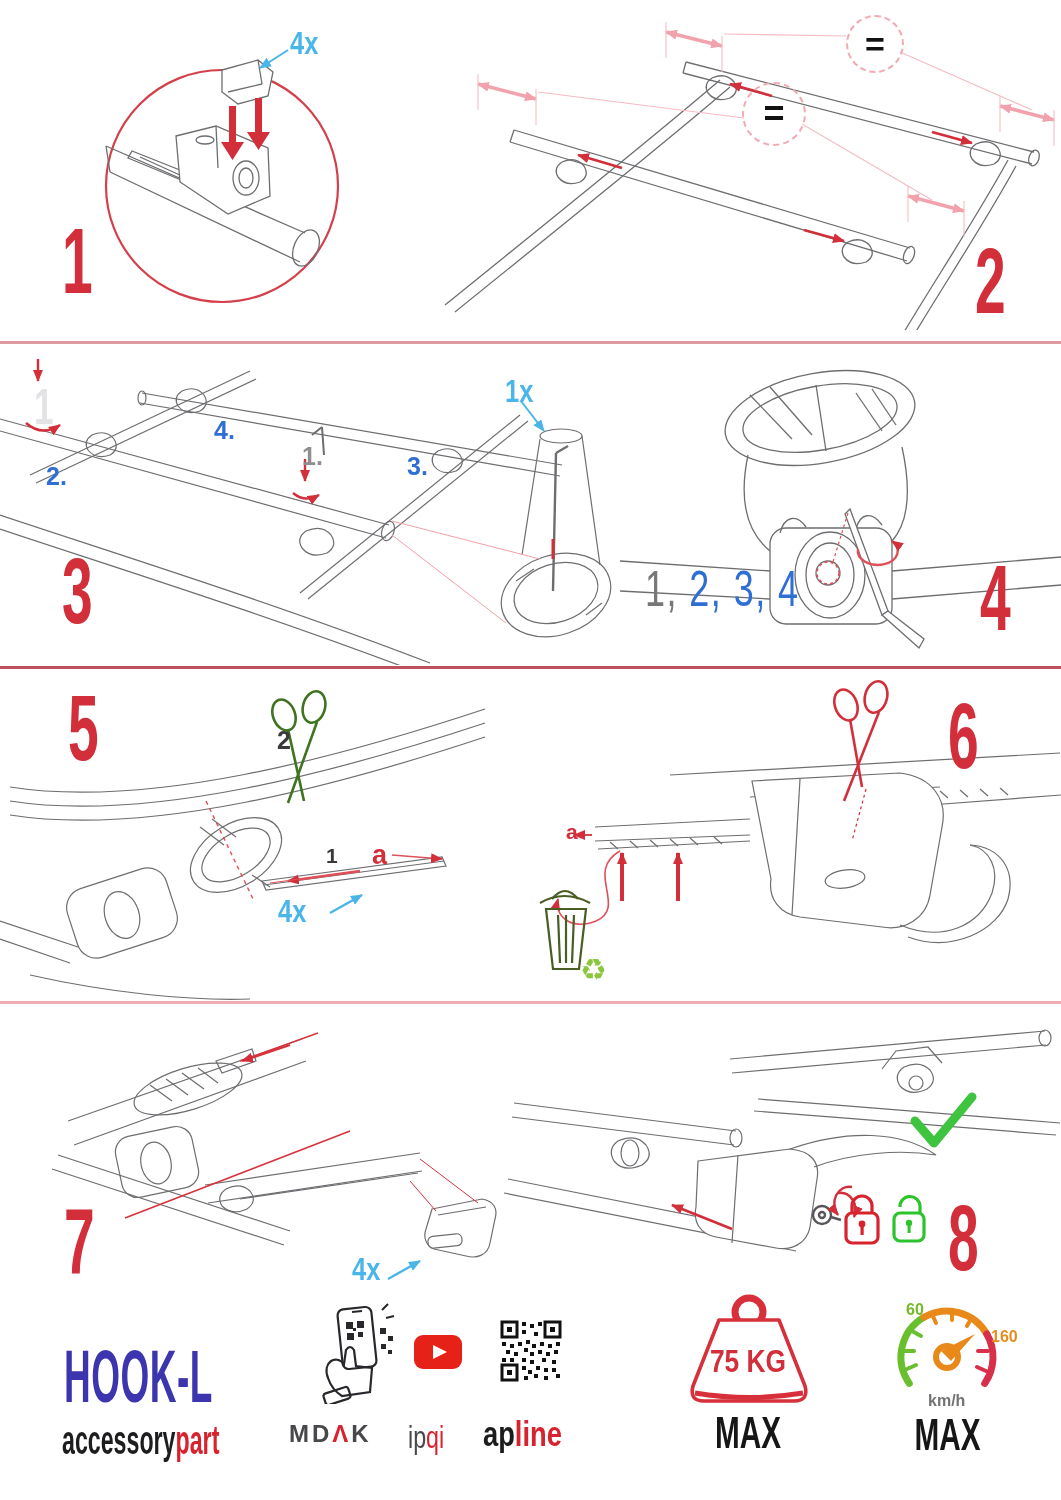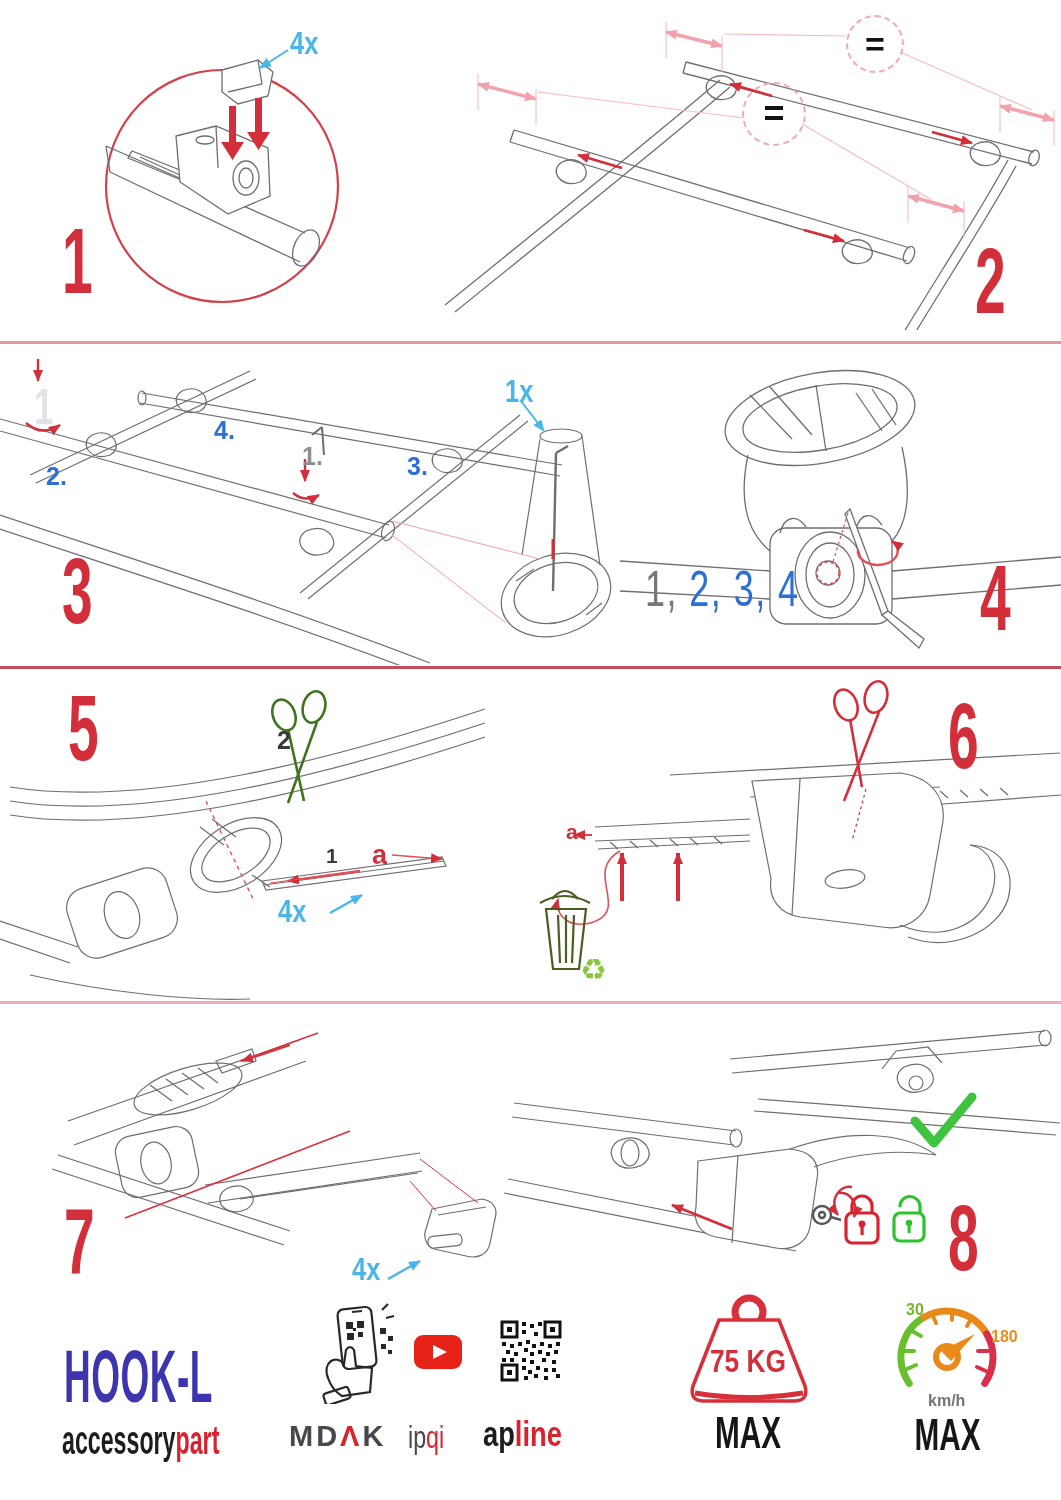--- a/index.html
+++ b/index.html
@@ -18,21 +18,21 @@
   .ghost-num{font-weight:bold;font-size:50px;color:#e3e3e6;transform:scaleX(0.7);transform-origin:0 0;}
   .eq-circle{border:2px dashed #f2aab2;border-radius:50%;display:flex;align-items:center;
              justify-content:center;font-weight:bold;color:#121212;background:transparent;}
   .seq{font-size:50px;letter-spacing:2px;transform:scaleX(0.72);transform-origin:0 0;white-space:nowrap;}
   .seq .g{color:#77777a;} .seq .b{color:#2f6fd4;}
   .divider{position:absolute;left:0;width:1061px;}
   .product{font-weight:bold;font-size:74px;line-height:1;color:#3c35ae;letter-spacing:1px;
            transform:scaleX(0.50);transform-origin:0 0;white-space:nowrap;}
   .brandline{font-weight:bold;font-size:40px;line-height:1;transform:scaleX(0.58);transform-origin:0 0;white-space:nowrap;}
   .brandline .black{color:#1d1d1f;} .brandline .red{color:#d8232f;}
-  .mdak{font-weight:bold;font-size:29px;color:#47474c;letter-spacing:3px;white-space:nowrap;text-align:right;}
+  .mdak{font-weight:bold;font-size:24px;color:#47474c;letter-spacing:3px;white-space:nowrap;text-align:right;}
   .mdak .lam{color:#d8232f;}
   .ipqi{font-size:31px;color:#47474c;transform:scaleX(0.75);transform-origin:0 0;white-space:nowrap;}
   .ipqi .red{color:#d8232f;}
   .apline{font-weight:bold;font-size:35px;color:#1c1c1e;transform:scaleX(0.78);transform-origin:0 0;white-space:nowrap;}
   .apline .red{color:#d8232f;}
   .kgval{font-weight:bold;font-size:31px;color:#d22f3a;transform:scaleX(0.85);transform-origin:center top;
          width:140px;text-align:center;}
   .maxlbl{font-weight:bold;font-size:45px;color:#161616;transform:scaleX(0.66);transform-origin:center top;
           text-align:center;line-height:1;}
   .spdsm{font-weight:bold;font-size:16px;}
@@ -605,18 +605,18 @@
       <line x1="27" y1="38" x2="36" y2="43" stroke="#6abf2e"></line>
       <line x1="47" y1="21" x2="51" y2="30" stroke="#e8891a"></line>
       <line x1="67" y1="17" x2="67" y2="27" stroke="#e8891a"></line>
       <line x1="87" y1="24" x2="82" y2="33" stroke="#e8891a"></line>
       <line x1="103" y1="58" x2="93" y2="58" stroke="#d8304a"></line>
       <line x1="101" y1="78" x2="92" y2="74" stroke="#d8304a"></line>
     </g>
     <polygon points="56,58 66,68 90,41" fill="#e8891a"></polygon>
     <circle cx="62" cy="64" r="11" fill="none" stroke="#e8891a" stroke-width="6"></circle>
   </svg>
-  <div class="abs spdsm" style="left:906px;top:1301px;color:#76b82a">30</div>
-  <div class="abs spdsm" style="left:991px;top:1328px;color:#e78c1e">180</div>
+  <div class="abs spdsm" style="left:906px;top:1301px;color:#76b82a">60</div>
+  <div class="abs spdsm" style="left:991px;top:1328px;color:#e78c1e">160</div>
   <div class="abs kmh" style="left:928px;top:1392px">km/h</div>
   <div class="abs maxlbl" style="left:885px;top:1412px;width:125px">MAX</div>
 
 </div>
 
 </body></html>

